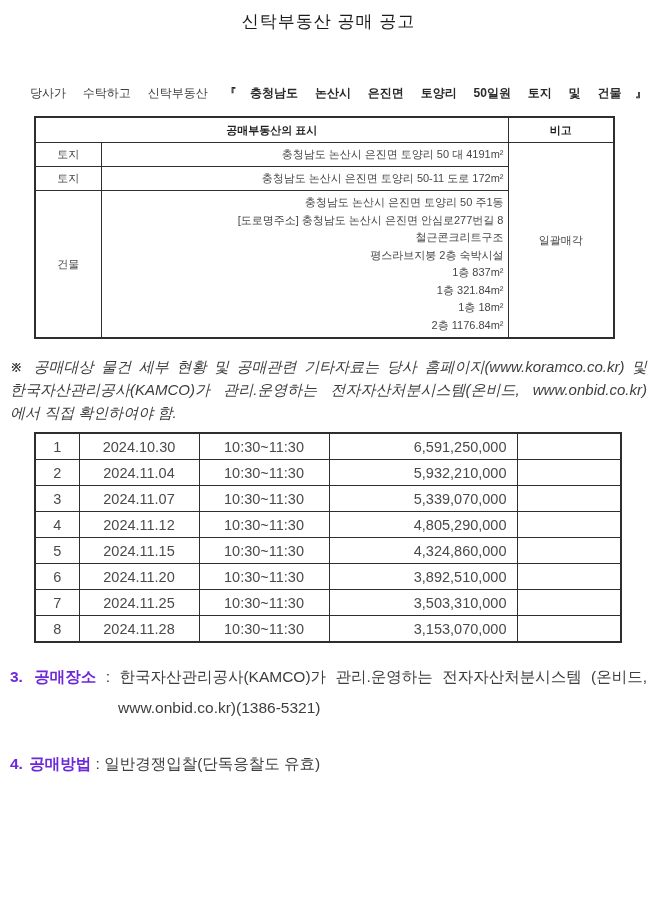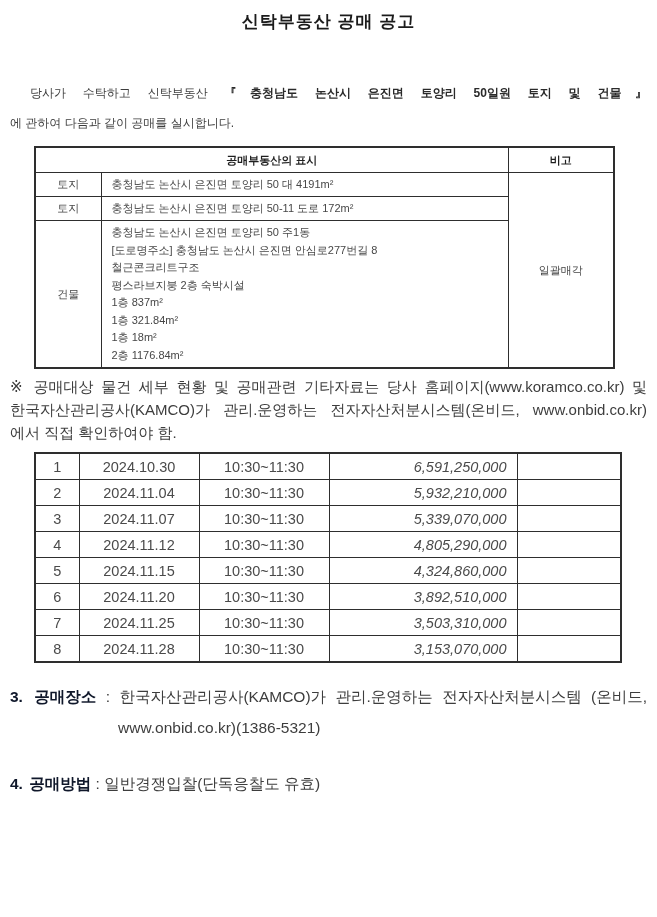--- a/index.html
+++ b/index.html
@@ -6,76 +6,75 @@
   body{
     width:657px;height:917px;overflow:hidden;
     font-family:"Liberation Sans","DejaVu Sans",sans-serif;
     color:#3d3d3d;
     -webkit-font-smoothing:antialiased;
   }
   .page{width:637px;height:905px;padding:6px 10px;overflow:hidden;}
 
   .doc-title{
     margin-top:4px;text-align:center;
-    font-size:17px;font-weight:bold;color:#1b1b1b;letter-spacing:1px;
+    font-size:17px;font-weight:normal;color:#1b1b1b;letter-spacing:1px;
   }
 
   .intro{margin-top:45px;font-size:12px;line-height:30px;word-break:keep-all;}
   .intro-line1{text-align:justify;text-align-last:justify;text-indent:20px;}
   .intro .subject{font-weight:bold;color:#2a2a2a;}
 
   .sec-heading{font-size:16px;font-weight:bold;color:#141414;word-spacing:3px;}
   .sec-heading.h1{margin-top:27px;}
   .sec-heading.h2{margin-top:31px;}
 
   table{border-collapse:collapse;table-layout:fixed;}
   .tbl{margin:8px 0 0 24px;border:2px solid #2e2e2e;}
   .tbl th,.tbl td{border:1px solid #2e2e2e;font-weight:normal;}
 
   
   .tbl1{width:579px;font-size:11px;}
   .tbl1 th{height:22px;font-weight:bold;color:#1f1f1f;text-align:center;}
-  .tbl1 td{color:#464646;}
+  .tbl1 td{color:#464646;text-align:right;}
   .tbl1 .type-cell{text-align:center;height:21px;}
   .tbl1 .desc-cell{padding:1px 4px 1px 10px;}
   .tbl1 .building-cell{padding:3px 4px 3px 10px;}
   .tbl1 .building-cell .bline{line-height:17.5px;}
   .tbl1 .note-cell{text-align:center;vertical-align:middle;}
 
   .footnote{
-    margin-top:6px;font-size:15px;line-height:23px;
-    text-align:justify;word-break:keep-all;color:#3d3d3d;
+    margin-top:16px;font-size:15px;line-height:23px;
+    text-align:justify;word-break:keep-all;color:#3d3d3d;font-style:italic;
   }
 
   
   .tbl2{width:586px;font-size:14.5px;}
   .tbl2 th{height:22px;text-align:center;color:#333;}
   .tbl2 td{height:23px;color:#4a4a4a;}
   .tbl2 .c-center{text-align:center;}
-  .tbl2 .c-price{text-align:right;padding-right:10px;font-style:italic;}
+  .tbl2 .c-price{text-align:right;padding-right:10px;}
 
   .sec3{
     margin-top:18px;font-size:15.5px;line-height:31px;
     text-align:justify;word-break:keep-all;
     padding-left:108px;text-indent:-108px;
   }
-  .sec-label{font-weight:bold;color:#0f172a;word-spacing:2px;}
+  .sec-label{font-weight:bold;color:#6d28d9;word-spacing:2px;}
 
   .sec4{margin-top:26px;font-size:15.5px;line-height:29px;word-break:keep-all;}
 </style>
 </head>
 <body>
 
 <div class="page">
 
   <div class="doc-title">신탁부동산 공매 공고</div>
 
   <div class="intro">
     <div class="intro-line1"><span>당사가 수탁하고 신탁부동산 </span><span class="subject">『충청남도 논산시 은진면 토양리 50일원 토지 및 건물』</span></div>
-    <div class="intro-line2">에 관하여 다음과 같이 공매를 실시합니다.</div>
   </div>
 
 
   <table class="tbl tbl1">
     <colgroup>
         <col style="width:66px">
         <col style="width:407px">
         <col style="width:106px">
       </colgroup>
     <tbody>

